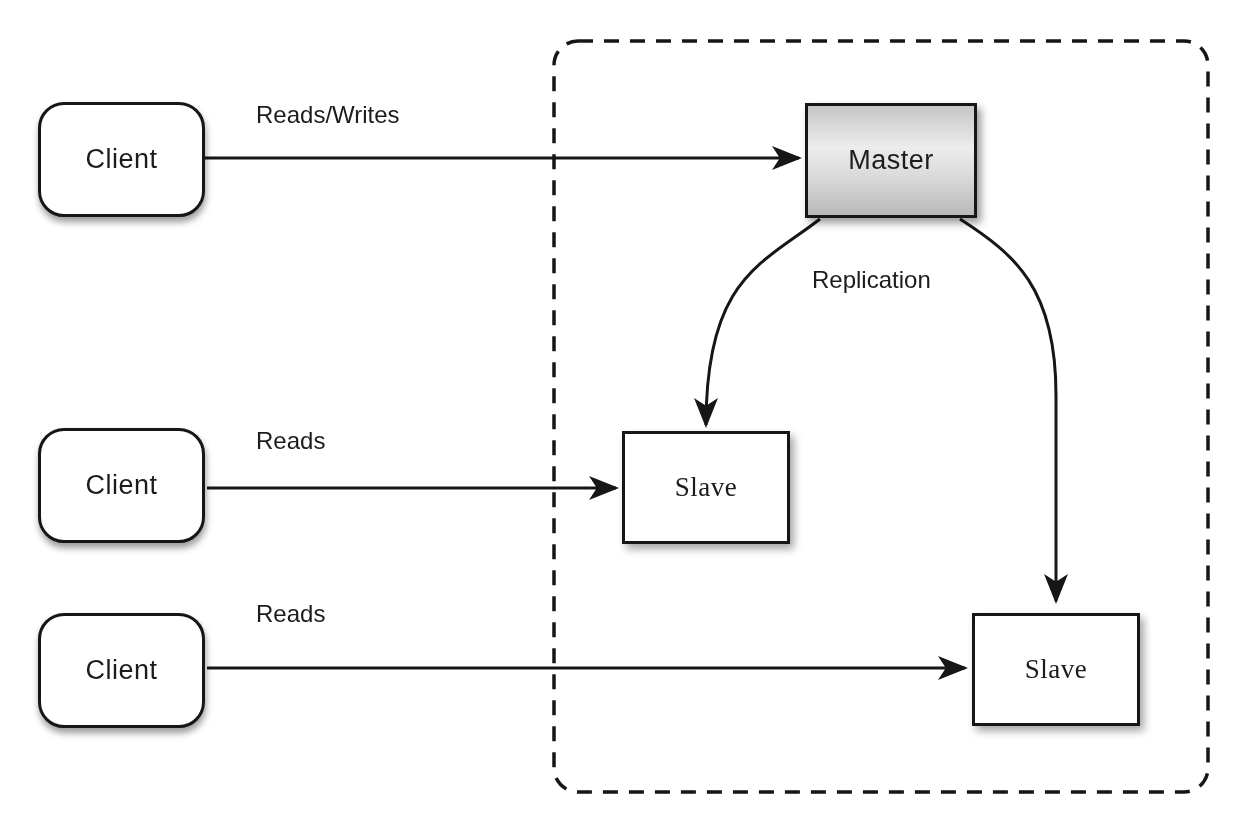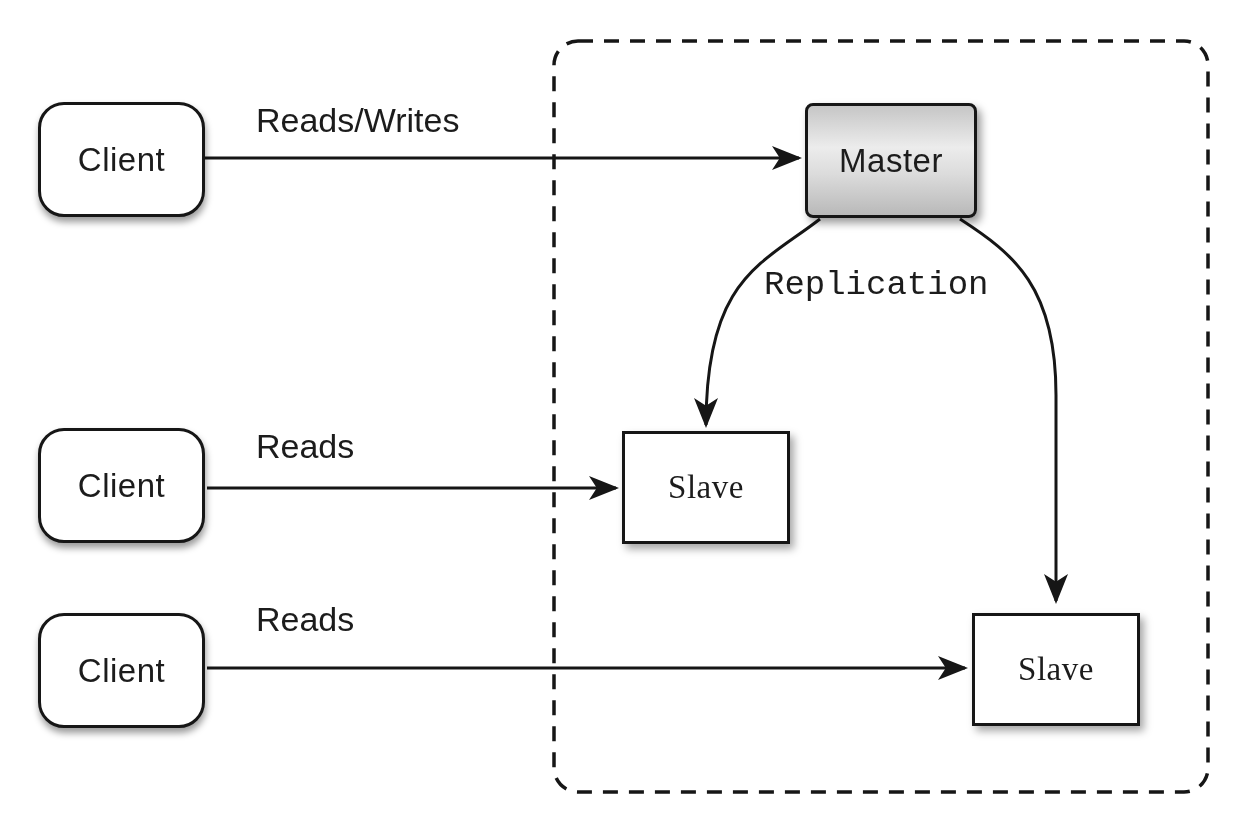--- a/index.html
+++ b/index.html
@@ -21,21 +21,21 @@
     left: 0;
     top: 0;
   }
   .node {
     position: absolute;
     box-sizing: border-box;
     border: 3px solid #161616;
     display: flex;
     align-items: center;
     justify-content: center;
-    font-size: 33px;
+    font-size: 27px;
     letter-spacing: 0.5px;
     color: #1c1c1c;
   }
   .client {
     width: 167px;
     height: 115px;
     left: 38px;
     border-radius: 26px;
     background: #ffffff;
     box-shadow: 1px 5px 7px rgba(0,0,0,0.40);
@@ -43,41 +43,40 @@
   .client.c1 { top: 102px; }
   .client.c2 { top: 428px; }
   .client.c3 { top: 613px; }
   .master {
     left: 805px;
     top: 103px;
     width: 172px;
     height: 115px;
     background: linear-gradient(180deg, #c6c6c6 0%, #ececec 38%, #dcdcdc 62%, #b9b9b9 100%);
     box-shadow: 4px 5px 8px rgba(0,0,0,0.40);
-    border-radius: 8px;
   }
   .slave {
     width: 168px;
     height: 113px;
     background: #ffffff;
     box-shadow: 4px 5px 8px rgba(0,0,0,0.35);
     font-family: Liberation Serif, serif;
   }
   .slave.s1 { left: 622px; top: 431px; }
   .slave.s2 { left: 972px; top: 613px; }
   .edge-label {
     position: absolute;
-    font-size: 34px;
+    font-size: 24px;
     color: #1c1c1c;
     white-space: nowrap;
   }
   .lbl-reads-writes { left: 256px; top: 101px; }
   .lbl-reads-2      { left: 256px; top: 427px; }
   .lbl-reads-3      { left: 256px; top: 600px; }
-  .lbl-replication  { left: 764px; top: 266px; font-family: Liberation Mono, monospace; }
+  .lbl-replication  { left: 812px; top: 266px; }
 </style>
 </head>
 <body>
 
 <div class="canvas">
 
   <svg class="layer" width="1246" height="839" viewBox="0 0 1246 839">
     <defs>
       <marker id="arrow" viewBox="0 0 10 8" markerWidth="10" markerHeight="8" refX="9" refY="4" orient="auto" markerUnits="strokeWidth">
         <path d="M0,0 L10,4 L0,8 L2.6,4 Z" fill="#161616"></path>

